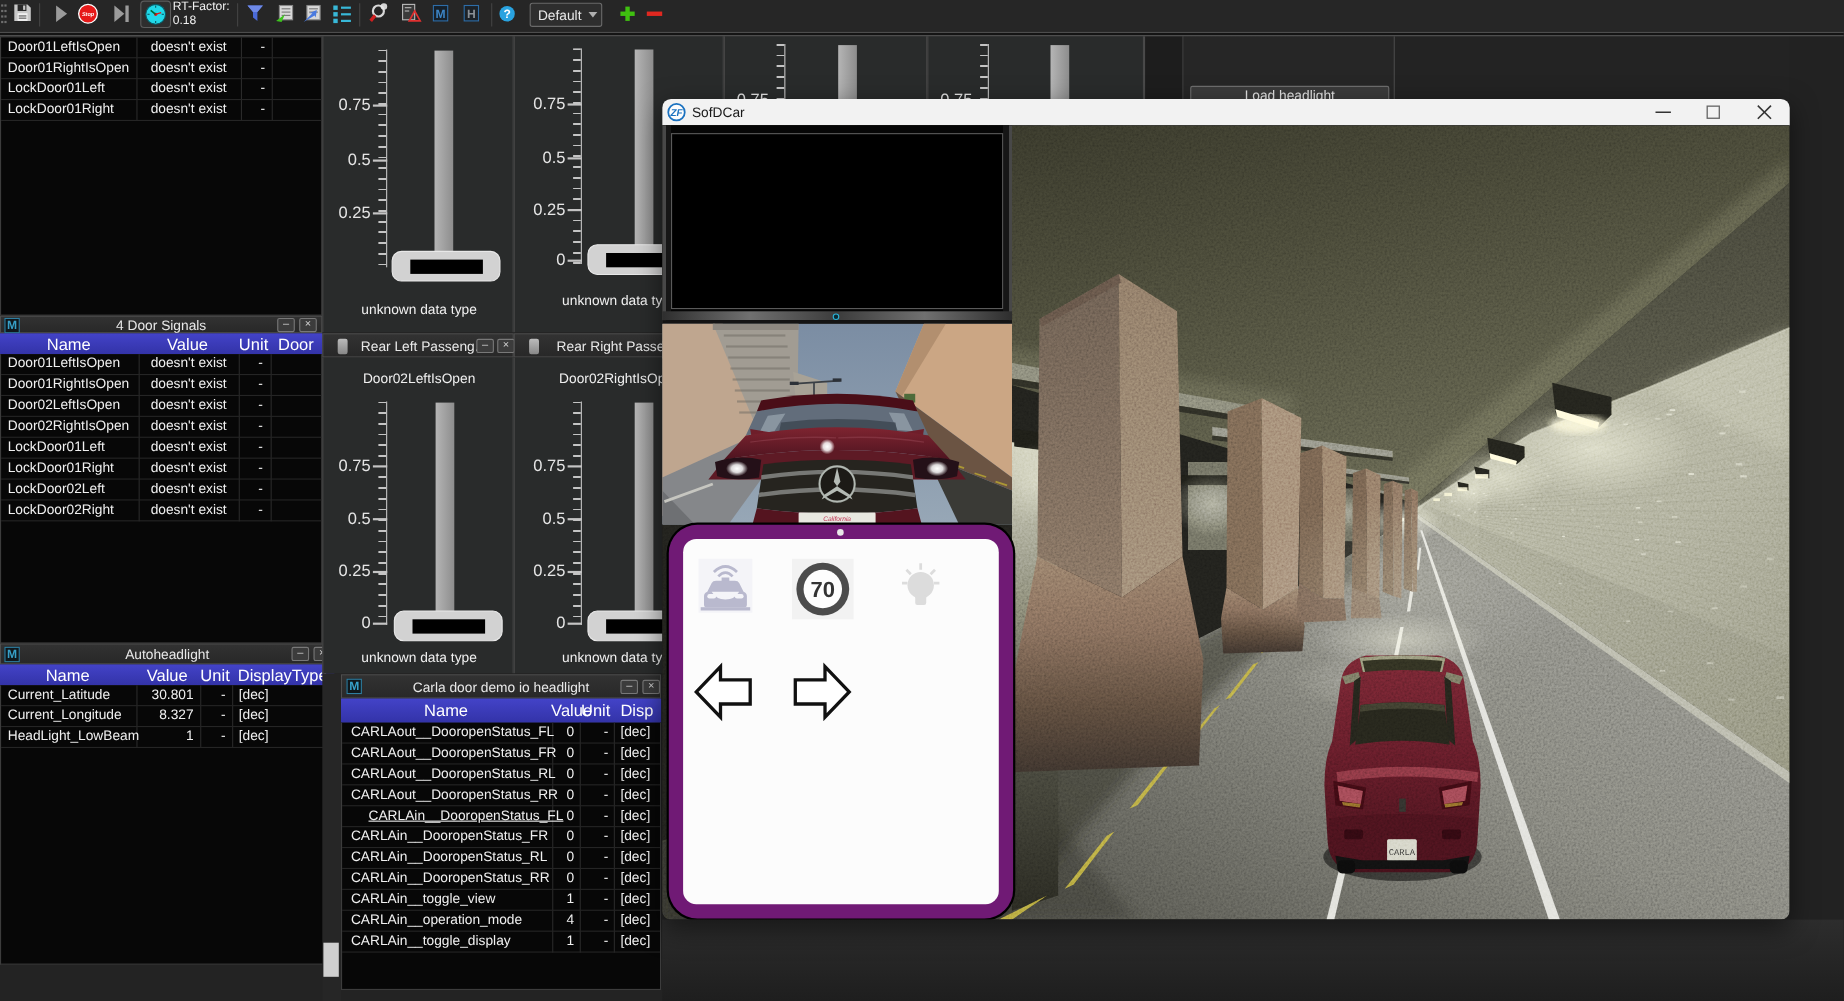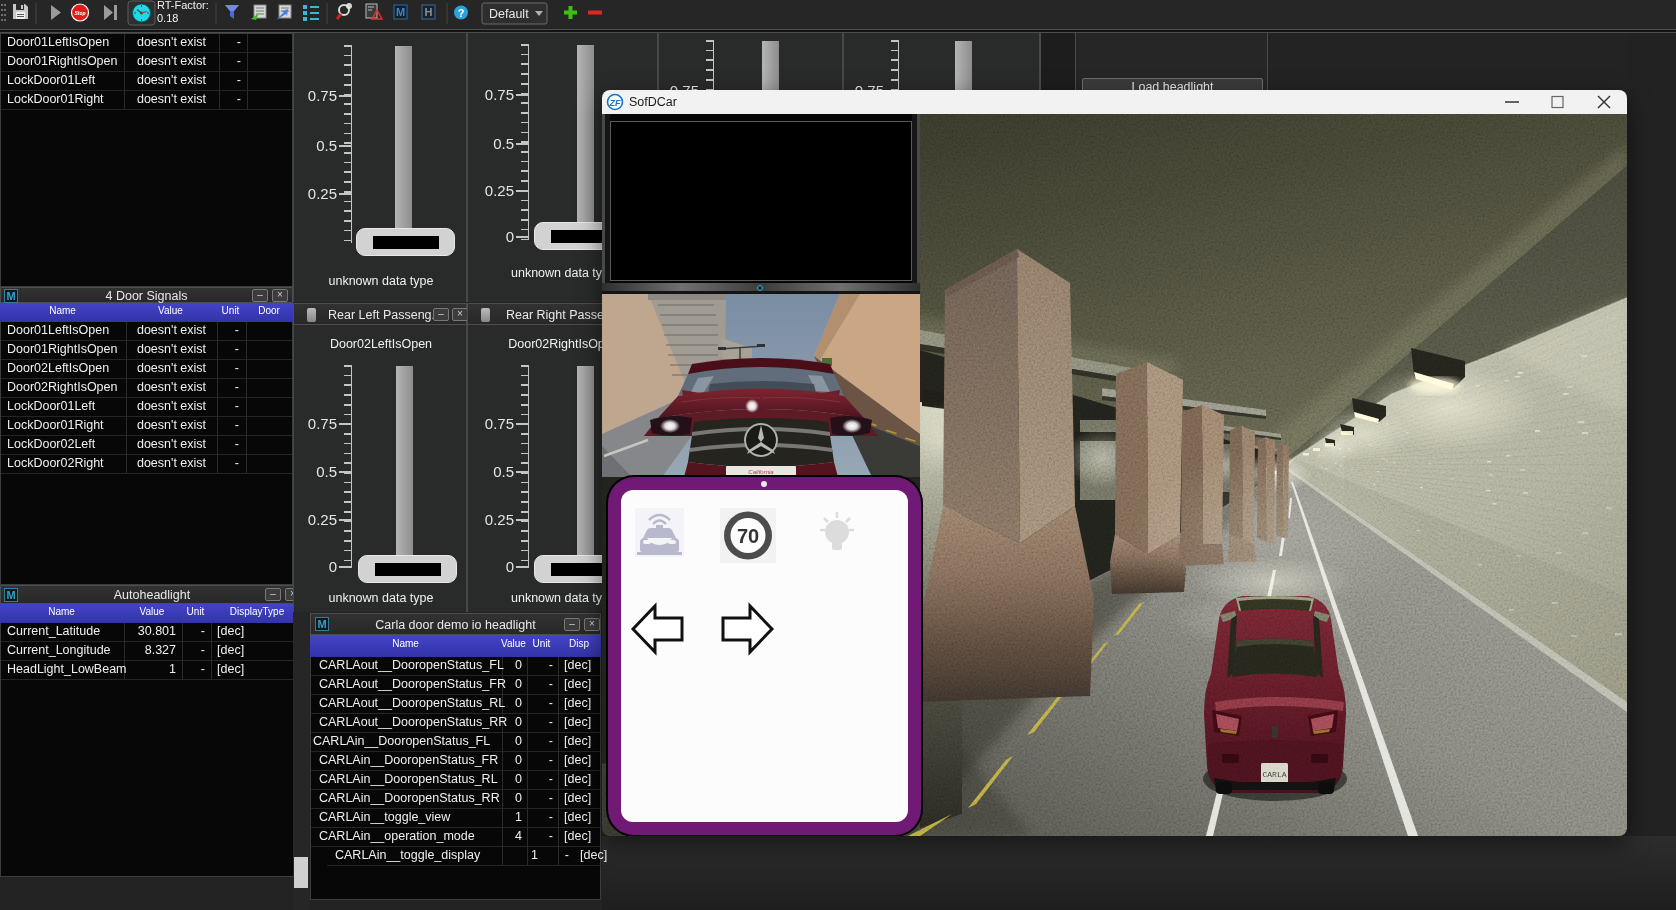--- a/index.html
+++ b/index.html
@@ -15,21 +15,21 @@
 
   
   .titlebar { position:absolute; background:linear-gradient(#323232,#282828); border:1px solid #4e4e4e; }
   .ttext { position:absolute; width:100%; text-align:center; font-size:12.5px; color:#e8e8e8; }
   .wbtn { position:absolute; width:16px; height:13px; background:#3c3c3c; border:1px solid #787878;
           color:#cfcfcf; font-size:10px; line-height:10px; text-align:center; border-radius:2px; }
   .micon { position:absolute; width:14px; height:14px; border:1px solid #2e7ea0; color:#37a0c8;
            font-size:11px; font-weight:bold; text-align:center; line-height:13px; background:#10181c; }
   .tblpanel { position:absolute; background:#070707; border:1px solid #3c3c3c; }
   .hdr { position:absolute; background:linear-gradient(#4343c8,#3333a8); color:#fff; }
-  .hcell { position:absolute; font-size:10px; text-align:center; top:2px; }
+  .hcell { position:absolute; font-size:15px; text-align:center; top:2px; }
   .row { position:absolute; width:100%; height:19px; border-bottom:1px solid #252525; }
   .cell { position:absolute; font-size:12.5px; top:1px; white-space:nowrap; }
   .cl { text-align:center; } .cc { text-align:center; } .cr { text-align:right; }
   .vline { position:absolute; width:1px; background:#2a2a2a; }
 
   
   .spanel { position:absolute; background:#292b2b; border-left:1px solid #484848; border-right:1px solid #484848; }
   .ruler { position:absolute; width:1px; background:#c4c4c4; }
   .ticks { position:absolute; width:7px;
      background:repeating-linear-gradient(to bottom, #c4c4c4 0 1.6px, transparent 1.6px 9.73px); }
@@ -307,21 +307,21 @@
         <span class="cell cr" style="left:216px;width:26px;">-</span>
         <span class="cell cl" style="left:253px;">[dec]</span>
       </div>
     <div class="row" style="top:57px;">
         <span class="cell cl" style="left:8px;">CARLAout__DooropenStatus_RR</span>
         <span class="cell cr" style="left:191px;width:20px;">0</span>
         <span class="cell cr" style="left:216px;width:26px;">-</span>
         <span class="cell cl" style="left:253px;">[dec]</span>
       </div>
     <div class="row" style="top:76px;">
-        <span class="cell cl" style="left:2px;">CARLAin__DooropenStatus_FL</span>
+        <span class="cell cl" style="left:24px;text-decoration:underline;">CARLAin__DooropenStatus_FL</span>
         <span class="cell cr" style="left:191px;width:20px;">0</span>
         <span class="cell cr" style="left:216px;width:26px;">-</span>
         <span class="cell cl" style="left:253px;">[dec]</span>
       </div>
     <div class="row" style="top:95px;">
         <span class="cell cl" style="left:8px;">CARLAin__DooropenStatus_FR</span>
         <span class="cell cr" style="left:191px;width:20px;">0</span>
         <span class="cell cr" style="left:216px;width:26px;">-</span>
         <span class="cell cl" style="left:253px;">[dec]</span>
       </div>
@@ -342,21 +342,21 @@
         <span class="cell cr" style="left:191px;width:20px;">1</span>
         <span class="cell cr" style="left:216px;width:26px;">-</span>
         <span class="cell cl" style="left:253px;">[dec]</span>
       </div>
     <div class="row" style="top:171px;">
         <span class="cell cl" style="left:8px;">CARLAin__operation_mode</span>
         <span class="cell cr" style="left:191px;width:20px;">4</span>
         <span class="cell cr" style="left:216px;width:26px;">-</span>
         <span class="cell cl" style="left:253px;">[dec]</span>
       </div>
-    <div class="row" style="top:190px;margin-left:16px;">
+    <div class="row" style="top:190px;">
         <span class="cell cl" style="left:8px;">CARLAin__toggle_display</span>
         <span class="cell cr" style="left:191px;width:20px;">1</span>
         <span class="cell cr" style="left:216px;width:26px;">-</span>
         <span class="cell cl" style="left:253px;">[dec]</span>
       </div>
   </div>
 
   <div id="toolbar">
     <svg width="1676" height="29" style="position:absolute;left:0;top:0;">
       <g fill="#6e6e6e">

